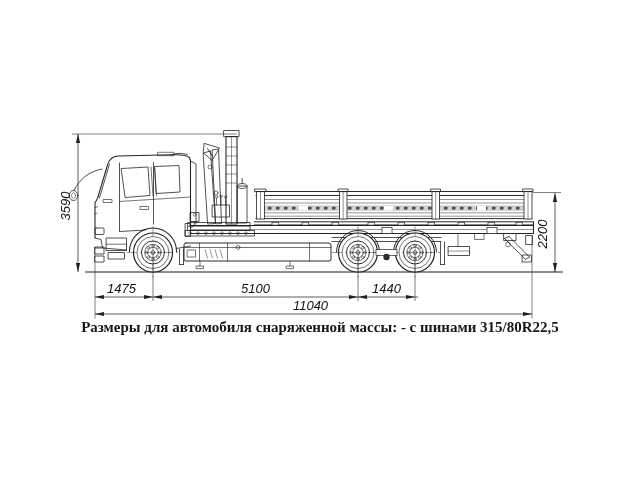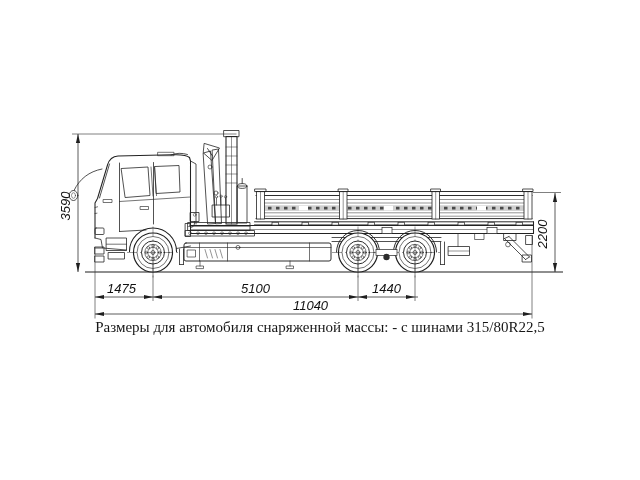--- a/index.html
+++ b/index.html
@@ -14,21 +14,21 @@
   .s1{stroke:#222;stroke-width:1.05;fill:none;stroke-linecap:round;stroke-linejoin:round}
   .s11{stroke:#1e1e1e;stroke-width:1.15;fill:none}
   .post{fill:#fff;stroke:#242424;stroke-width:.8}
   .whitebox{fill:#fff;stroke:#242424;stroke-width:.7}
   .ext{stroke:#3a3a3a;stroke-width:.65;fill:none}
   .dimline{stroke:#333;stroke-width:.8;fill:none}
   .arrow{fill:#1f1f1f;stroke:none}
   .cl{stroke:#3a3a3a;stroke-width:.5;stroke-dasharray:10 3 2 3;fill:none}
   .dimtext{font:italic 13px "Liberation Sans",sans-serif;fill:#111;text-anchor:middle}
   .caption{position:absolute;left:0;top:319px;width:640px;text-align:center;
-           font-family:"Liberation Serif",serif;font-size:15px;color:#171717;}
+           font-family:"Liberation Serif",serif;font-size:15px;color:#171717;font-weight:bold;}
 </style>
 </head>
 <body>
 
 <div class="stage">
 <svg width="640" height="480" viewBox="0 0 640 480">
 
   <defs>
     <g id="wheel">
       <circle r="19.5" fill="#fff" stroke="none"></circle>

